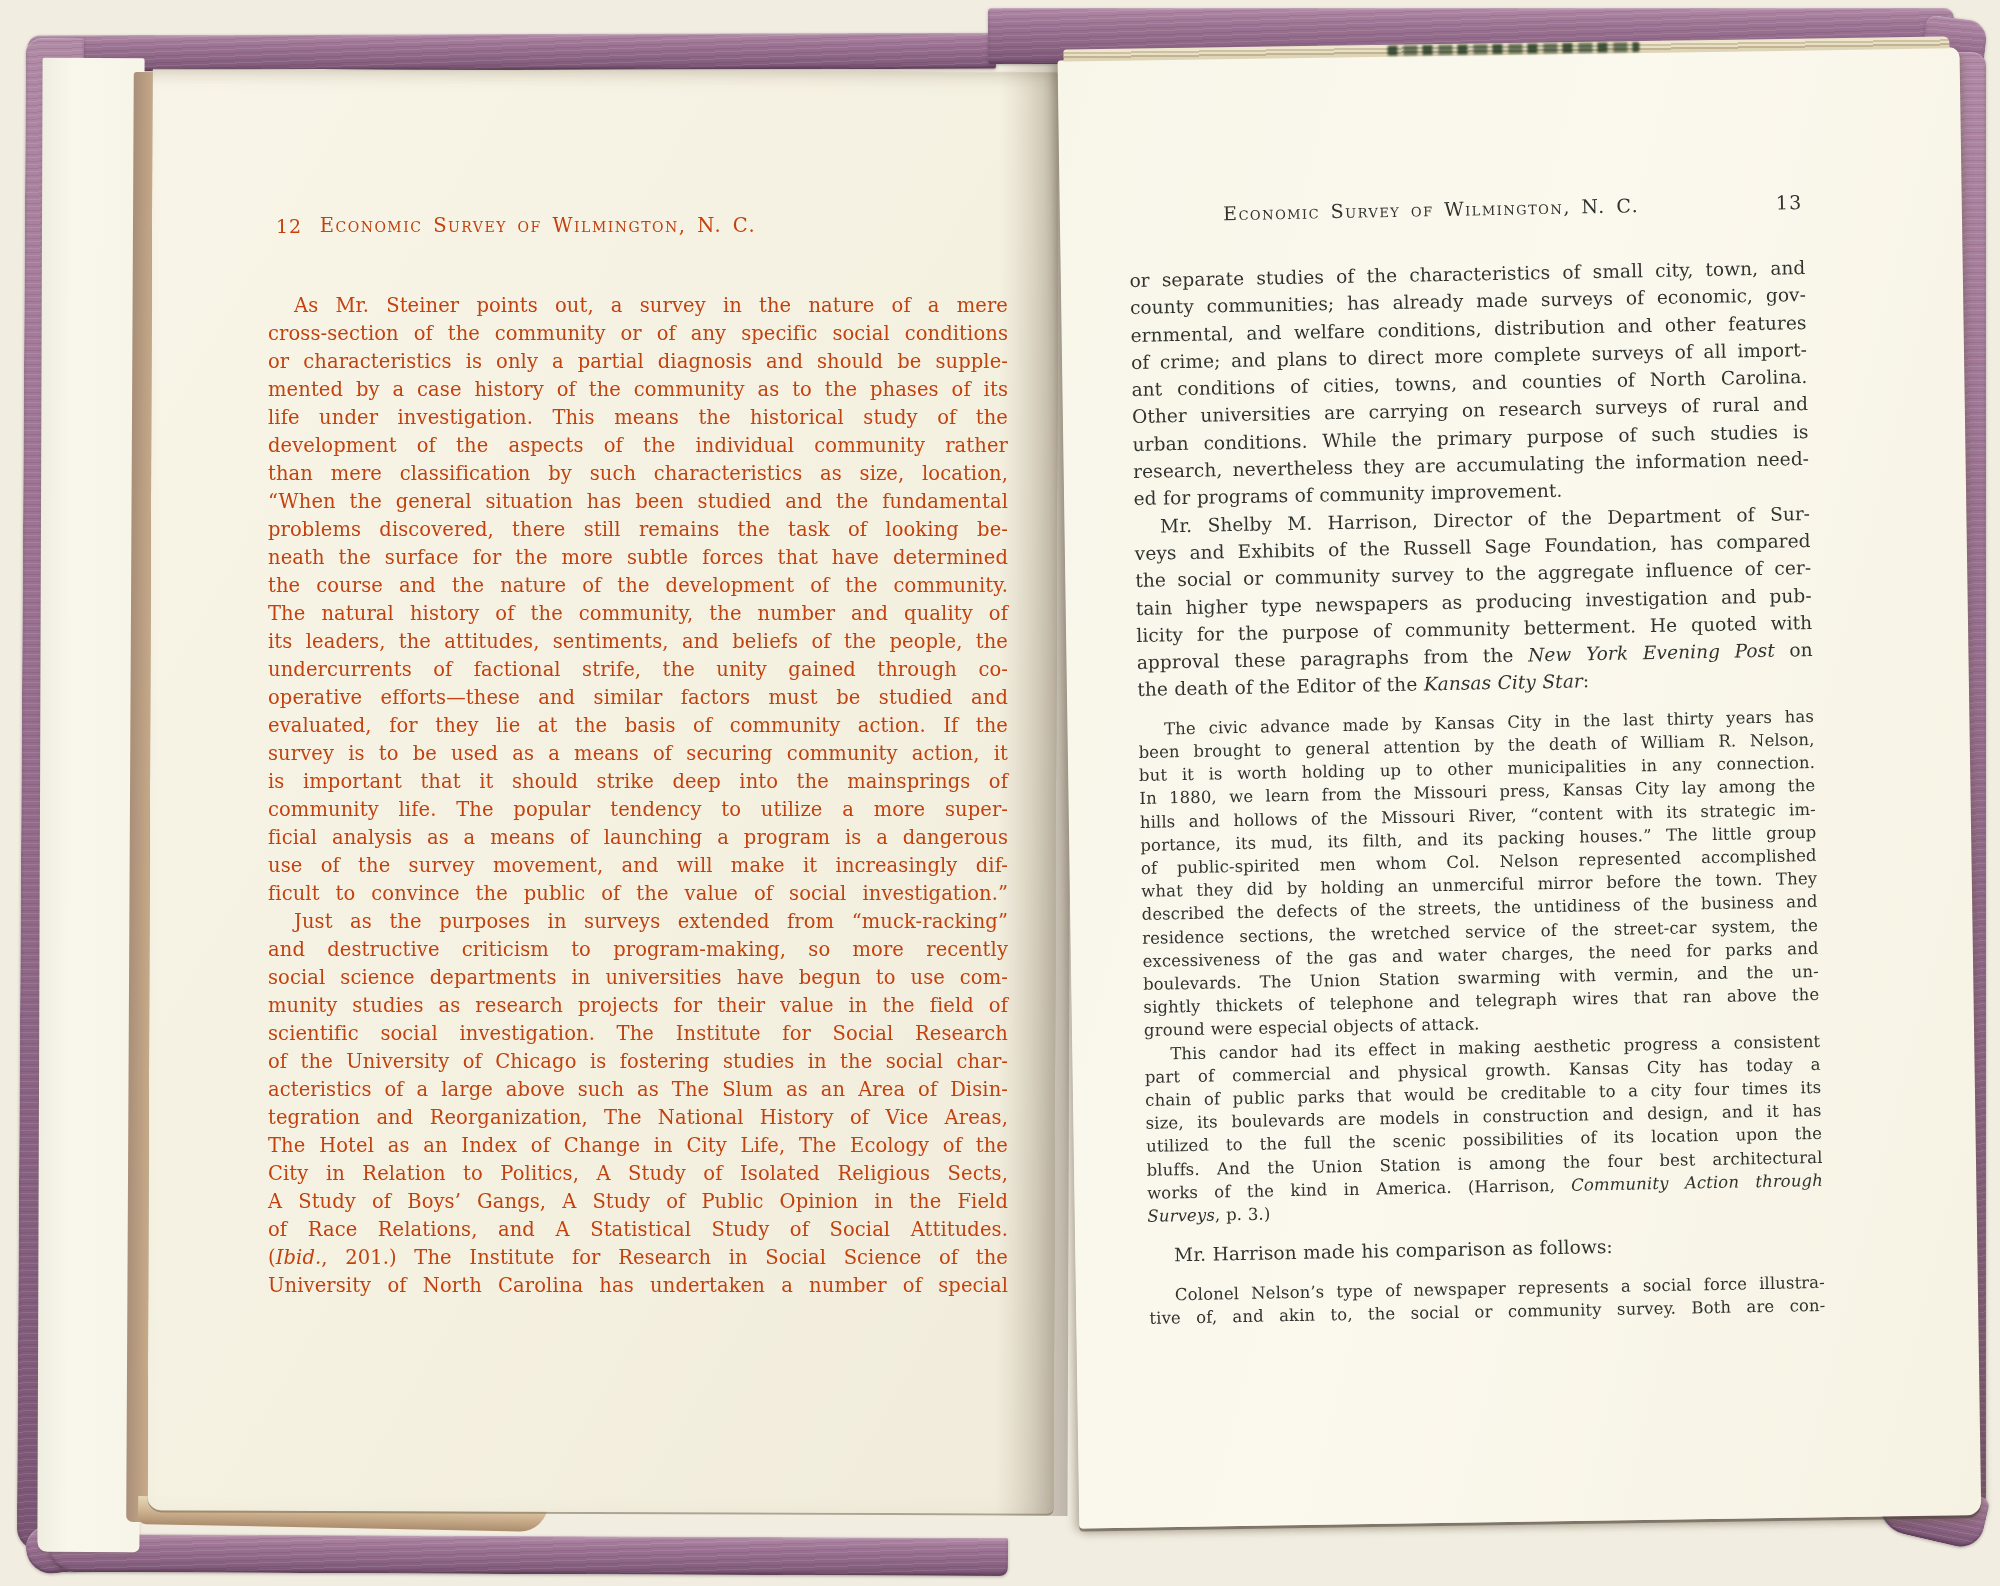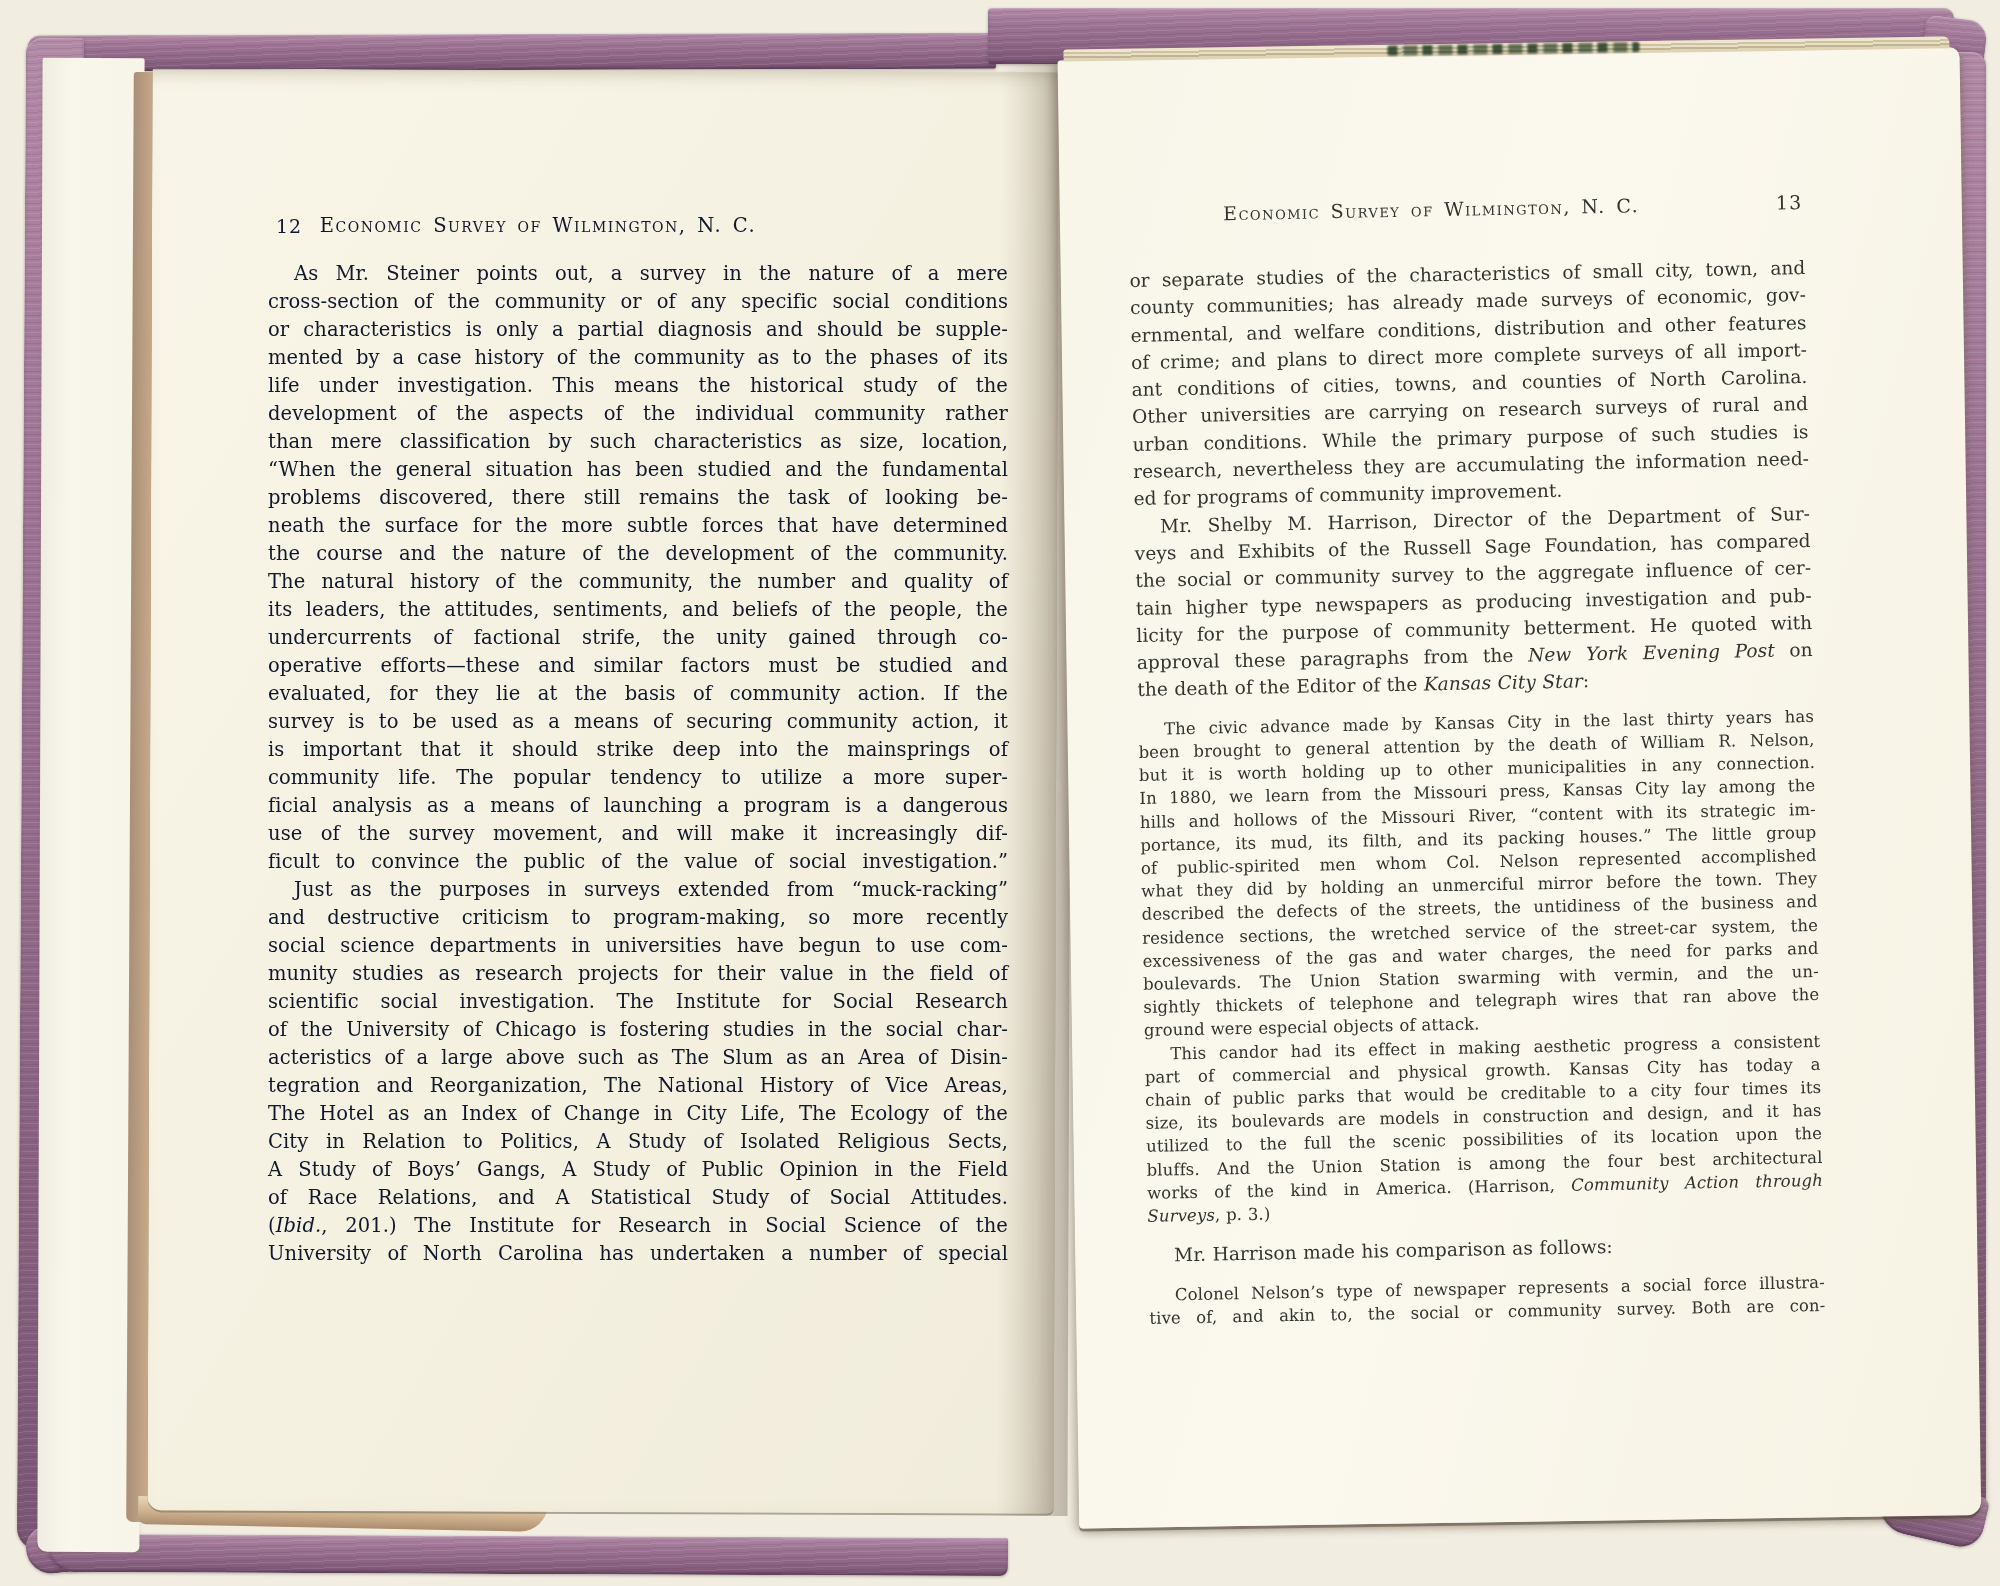--- a/index.html
+++ b/index.html
@@ -66,32 +66,32 @@
     content:""; position:absolute; left:6px; right:10px; top:-11px; height:12px;
     border-radius:3px 6px 0 0;
     background:linear-gradient(180deg,#efe7cd 0 3px,#cdc2a2 3px 5px,#e8dfc4 5px 7px,#c2b493 7px 9px,#ded4b6 9px 12px);
   }
   .edge-stamp{
     position:absolute; left:330px; top:-10px; width:252px; height:10px; border-radius:2px;
     background:repeating-linear-gradient(90deg, rgba(35,58,36,.85) 0 10px, rgba(35,58,36,.12) 10px 16px, rgba(35,58,36,.65) 16px 30px, rgba(35,58,36,.08) 30px 35px);
     filter:blur(1px);
   }
   
-  .textcol{ position:absolute; z-index:10; color:#0f172a; }
+  .textcol{ position:absolute; z-index:10; color:#c2410c; }
   .textcol.left  { left:268px;  top:212px; width:740px;  font-size:19.5px; line-height:28px; }
   .textcol.right { left:1128px; top:202px; width:676px;  font-size:18.5px; line-height:27.3px;
                    color:#30332e; transform:rotate(-1.1deg); transform-origin:0 0; }
   .head{ position:relative; height:27px; }
   .head-num{ position:absolute; font-size:19px; letter-spacing:1px; }
   .textcol.left  .head-num{ left:8px; }
   .textcol.right .head-num{ right:2px; }
   .head-title{ position:absolute; font-variant:small-caps; letter-spacing:1.5px; word-spacing:3px; font-size:19.5px; white-space:nowrap; text-align:center; }
   .textcol.left  .head-title{ left:40px;  right:240px; }
   .textcol.right .head-title{ left:0;     right:70px;  font-size:19px; }
-  .body-text{ margin-top:21px; }
+  .body-text{ margin-top:53px; }
   .textcol.right .body-text{ margin-top:38px; }
   .para{ margin:0; }
   .para.gap{ margin-top:14px; }
   .para.small{ font-size:16.5px; line-height:23.2px; }
   .line{
     white-space:nowrap;
     text-align:justify; text-align-last:justify;
     letter-spacing:0.1px; word-spacing:0.5px;
   }
   .line.ind{ text-indent:26px; }

